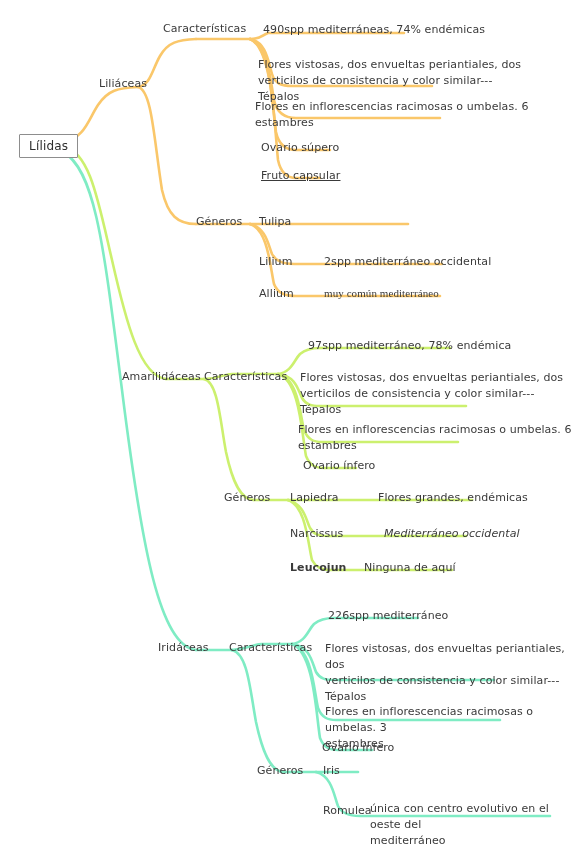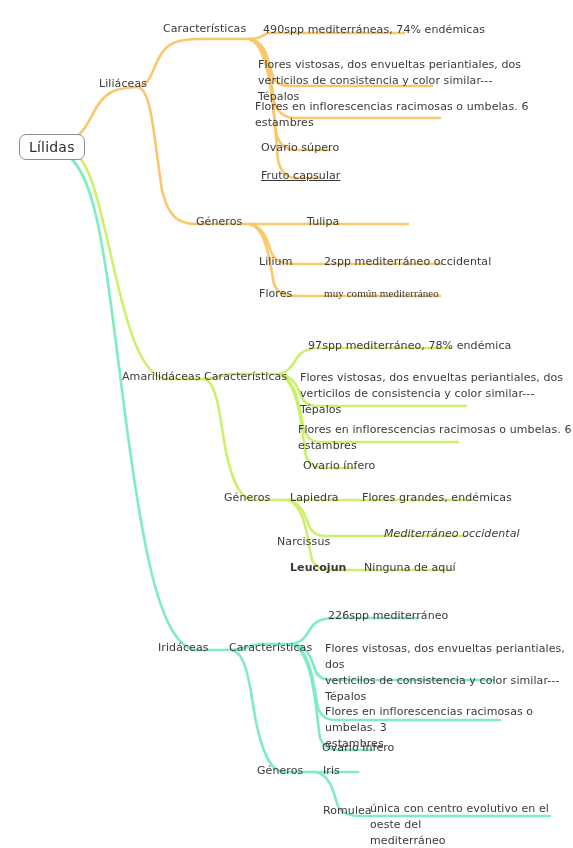--- a/index.html
+++ b/index.html
@@ -1,22 +1,22 @@
 <!DOCTYPE html>
 <html><head>
 <meta charset="utf-8">
 <style>
   html,body{margin:0;padding:0;background:#ffffff;}
   body{width:573px;height:848px;position:relative;overflow:hidden;
        font-family:"DejaVu Sans","Liberation Sans",sans-serif;}
   #map{position:absolute;left:0;top:0;width:573px;height:848px;}
   .lbl{position:absolute;font-size:11px;color:#3a3a3a;line-height:1.45;
        letter-spacing:.08px;white-space:pre-line;}
-  .root{position:absolute;border:1.2px solid #8d8d8d;border-radius:7px;
-        background:#fff;font-size:14px;color:#2e2e2e;padding:4px 9px;
+  .root{position:absolute;border:1.2px solid #8d8d8d;border-radius:1px;
+        background:#fff;font-size:12px;color:#2e2e2e;padding:4px 9px;
         left:19px;top:134px;letter-spacing:.2px;}
 </style>
 </head>
 <body>
 
 <svg id="map" viewBox="0 0 573 848">
   <g fill="none" stroke-width="2.6" stroke-linecap="round">
     <path d="M63,142 C85,138 88,120 98,105 C108,90 118,88 138,87" stroke="#FAC76A"></path>
     <path d="M138,87 C150,86 152,70 160,56 C168,42 178,40 196,39" stroke="#FAC76A"></path>
     <path d="M196,39 L250,39" stroke="#FAC76A"></path>
@@ -68,39 +68,39 @@
 <div class="lbl" style="left:163px;top:21px;">Características</div>
 <div class="lbl" style="left:263px;top:22px;">490spp mediterráneas, 74% endémicas</div>
 <div class="lbl" style="left:258px;top:57px;">Flores vistosas, dos envueltas periantiales, dos
 verticilos de consistencia y color similar---
 Tépalos</div>
 <div class="lbl" style="left:255px;top:99px;">Flores en inflorescencias racimosas o umbelas. 6
 estambres</div>
 <div class="lbl" style="left:261px;top:140px;">Ovario súpero</div>
 <div class="lbl" style="left:261px;top:168px;text-decoration:underline;">Fruto capsular</div>
 <div class="lbl" style="left:196px;top:214px;">Géneros</div>
-<div class="lbl" style="left:259px;top:214px;margin-left:48px;">Tulipa</div>
+<div class="lbl" style="left:259px;top:214px;">Tulipa</div>
 <div class="lbl" style="left:259px;top:254px;">Lilium</div>
 <div class="lbl" style="left:324px;top:254px;">2spp mediterráneo occidental</div>
-<div class="lbl" style="left:259px;top:286px;">Flores</div>
+<div class="lbl" style="left:259px;top:286px;">Allium</div>
 <div class="lbl" style="left:324px;top:286px;font-family:Liberation Serif, serif;">muy común mediterráneo</div>
 
 <div class="lbl" style="left:122px;top:369px;">Amarilidáceas</div>
 <div class="lbl" style="left:204px;top:369px;">Características</div>
 <div class="lbl" style="left:308px;top:338px;">97spp mediterráneo, 78% endémica</div>
 <div class="lbl" style="left:300px;top:370px;">Flores vistosas, dos envueltas periantiales, dos
 verticilos de consistencia y color similar---
 Tépalos</div>
 <div class="lbl" style="left:298px;top:422px;">Flores en inflorescencias racimosas o umbelas. 6
 estambres</div>
 <div class="lbl" style="left:303px;top:458px;">Ovario ínfero</div>
 <div class="lbl" style="left:224px;top:490px;">Géneros</div>
 <div class="lbl" style="left:290px;top:490px;">Lapiedra</div>
-<div class="lbl" style="left:362px;top:490px;">Flores grandes, endémicas</div>
-<div class="lbl" style="left:277px;top:526px;margin-top:8px;">Narcissus</div>
+<div class="lbl" style="left:378px;top:490px;">Flores grandes, endémicas</div>
+<div class="lbl" style="left:290px;top:526px;">Narcissus</div>
 <div class="lbl" style="left:384px;top:526px;font-style:italic;">Mediterráneo occidental</div>
 <div class="lbl" style="left:290px;top:560px;font-weight:bold;">Leucojun</div>
 <div class="lbl" style="left:364px;top:560px;">Ninguna de aquí</div>
 
 <div class="lbl" style="left:158px;top:640px;text-align:center;">Iridáceas</div>
 <div class="lbl" style="left:229px;top:640px;">Características</div>
 <div class="lbl" style="left:328px;top:608px;">226spp mediterráneo</div>
 <div class="lbl" style="left:325px;top:641px;">Flores vistosas, dos envueltas periantiales, dos
 verticilos de consistencia y color similar---
 Tépalos</div>

